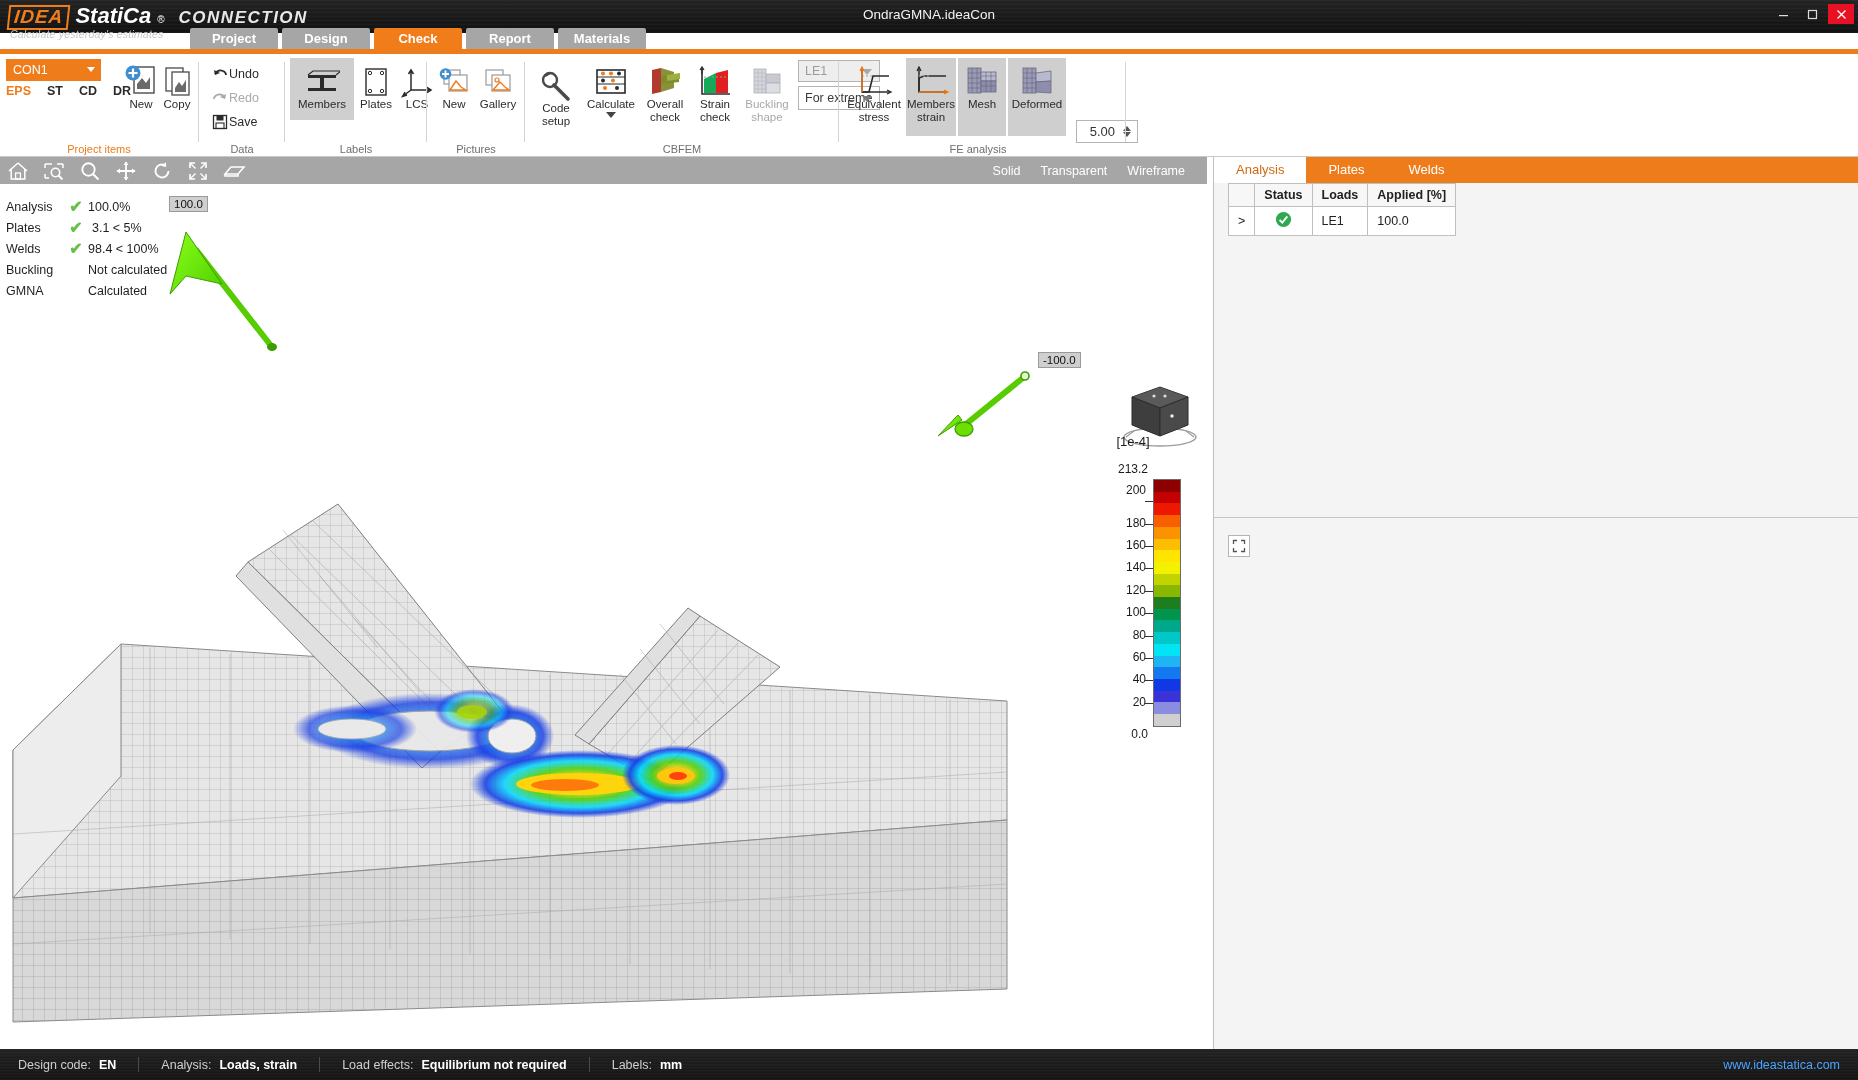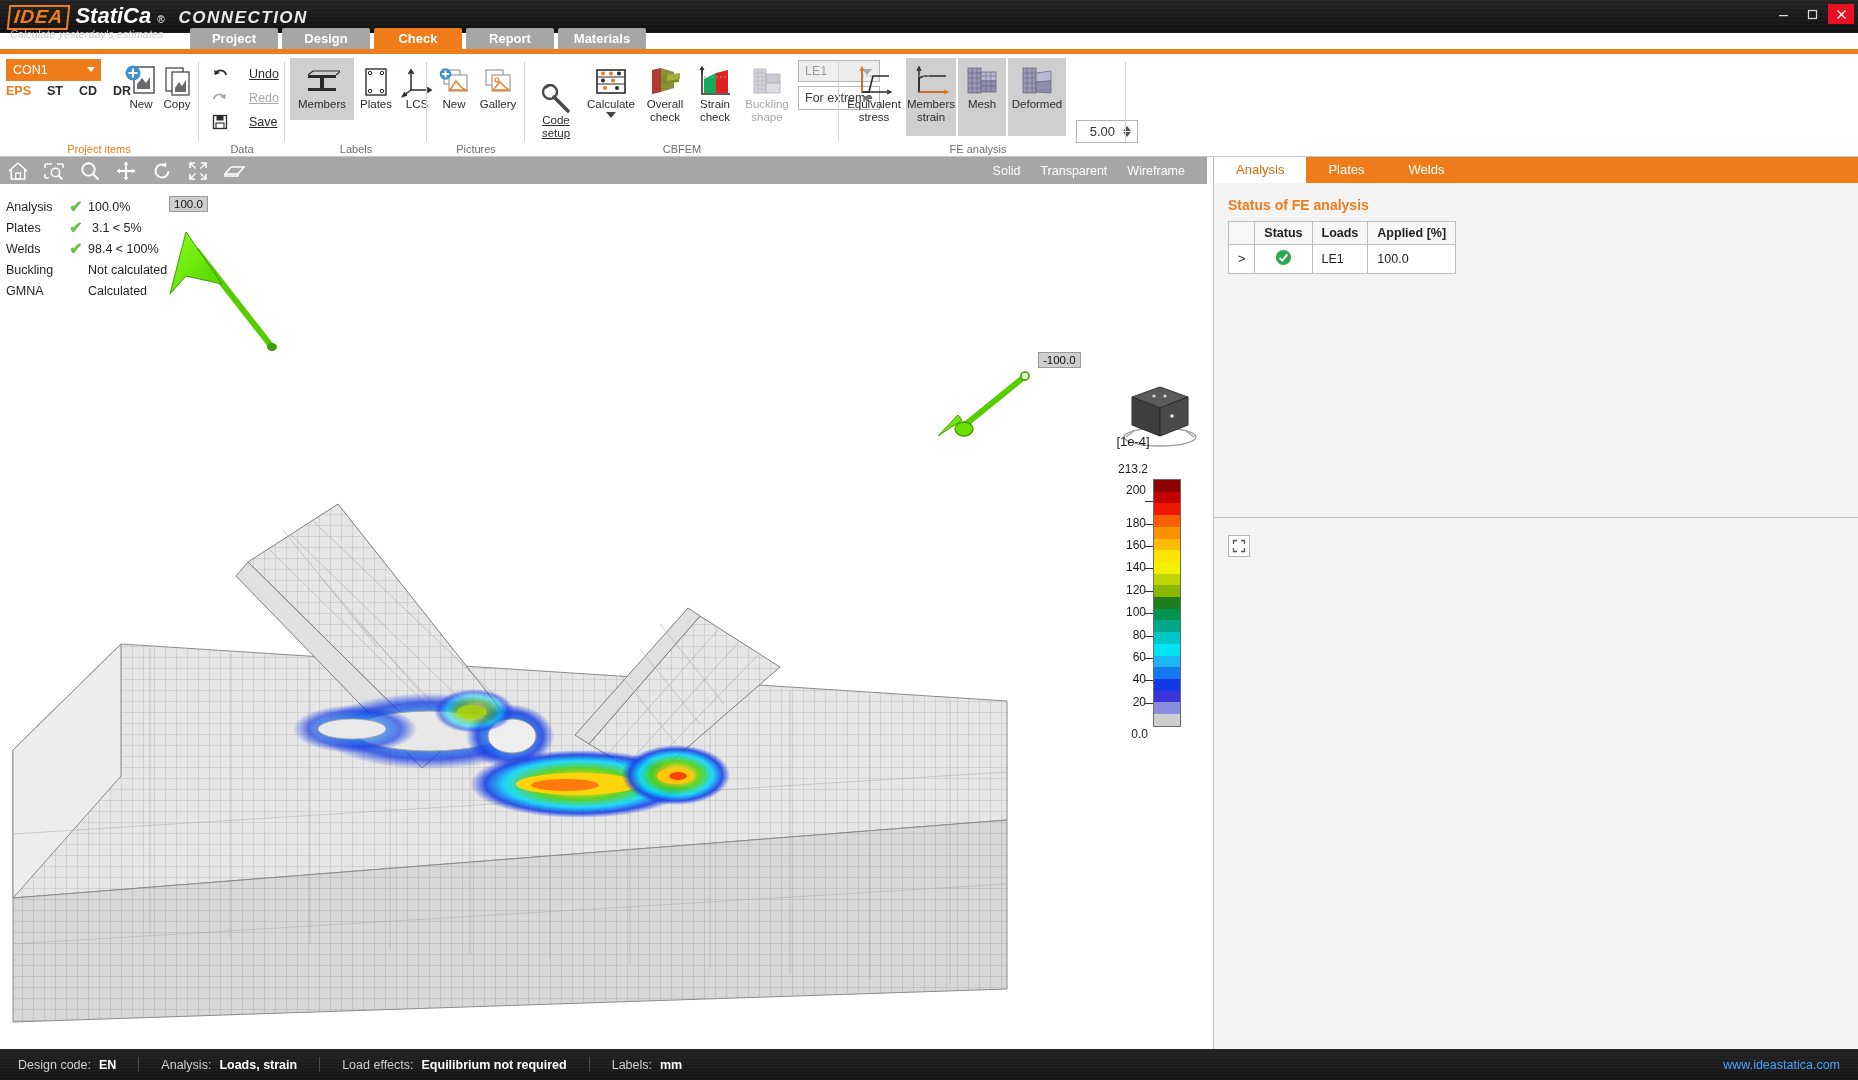--- a/index.html
+++ b/index.html
@@ -69,21 +69,21 @@
   .rgroup-sep { position:absolute; top:8px; width:1px; height:80px; background:#d4d4d4; }
 
   .btn-big {
     display:flex; flex-direction:column; align-items:center; justify-content:flex-start;
     width:58px; padding-top:4px; font-size:11.5px; color:#2b2b2b; text-align:center; line-height:13px;
   }
   .btn-big .ic { height:36px; display:flex; align-items:flex-end; justify-content:center; }
   .btn-big.selected { background:#cfcfcf; }
   .btn-big.disabled { color:#a8a8a8; }
 
-  .btn-small { display:flex; align-items:center; gap:21px; font-size:12.5px; color:#2b2b2b; height:20px;text-decoration:underline; }
+  .btn-small { display:flex; align-items:center; gap:1px; font-size:12.5px; color:#2b2b2b; height:20px; }
   .btn-small.disabled { color:#a9a9a9; }
 
   
   .conn-combo {
     position:absolute; left:6px; top:5px; width:95px; height:22px; background:#ef7c1b;
     color:#ffffff; font-size:12.5px; line-height:22px; padding-left:7px;
   }
   .conn-combo .caret { position:absolute; right:6px; top:8px; border-left:4px solid transparent; border-right:4px solid transparent; border-top:5px solid #fff; }
   .eps-row { position:absolute; left:6px; top:30px; display:flex; gap:16px; font-size:12.5px; font-weight:bold; color:#2b2b2b; }
   .eps-row .on { color:#ef7c1b; }
@@ -171,20 +171,21 @@
   <div class="titlebar">
     <div class="logo-wrap">
       <div style="display:flex;align-items:baseline;gap:6px;">
         <span class="logo-idea">IDEA</span>
         <span class="logo-statica">StatiCa</span>
         <span class="logo-reg">®</span>
         <span class="logo-connection">CONNECTION</span>
       </div>
     </div>
     <div class="tagline">Calculate yesterday's estimates</div>
+    <div class="doc-title">OndraGMNA.ideaCon</div>
     <div class="win-btns">
       <div class="win-btn">
         <svg width="11" height="11" viewBox="0 0 11 11">
             <rect x="1" y="6" width="9" height="1.2" fill="currentColor"></rect>
           </svg>
       </div>
       <div class="win-btn">
         <svg width="11" height="11" viewBox="0 0 11 11">
             <rect x="1.5" y="1.5" width="8" height="8" fill="none" stroke="currentColor" stroke-width="1.2"></rect>
           </svg>
@@ -334,21 +335,21 @@
             <path d="M12 24 L19 16 L24 21 L28 24 Z" fill="none" stroke="#ef7c1b" stroke-width="1.4"></path>
           </svg>
         </div>
         <span>Gallery</span>
       </div>
       <div class="rgroup-label">Pictures</div>
     </div>
     <div class="rgroup-sep" style="left:524px;"></div>
 
     <div class="rgroup" style="left:526px; width:312px;">
-      <div class="btn-big" style="position:absolute;left:4px;top:20px;width:52px;text-decoration:underline;">
+      <div class="btn-big" style="position:absolute;left:4px;top:8px;width:52px;">
         <div class="ic">
           <svg width="34" height="32" viewBox="0 0 34 32">
             <circle cx="11" cy="10" r="7" fill="none" stroke="#4a4a4a" stroke-width="2.4"></circle>
             <path d="M15 15 L29 29" stroke="#4a4a4a" stroke-width="3.6" stroke-linecap="round"></path>
             <path d="M6 6 L11 3" stroke="#4a4a4a" stroke-width="2.4"></path>
           </svg>
         </div>
         <span style="white-space:pre-line;">Code
 setup</span>
       </div>
@@ -726,21 +727,20 @@
       <div style="position:absolute;left:0;top:293px;width:58px;text-align:right;font-size:12px;color:#1a1a1a;">0.0</div>
     </div>
   </div>
 
   <div class="rpanel">
     <div class="rtabs">
       <div class="rtab active">Analysis</div>
       <div class="rtab">Plates</div>
       <div class="rtab">Welds</div>
     </div>
-    <div class="rtitle">Status of FE analysis</div>
 
     <table class="ftable">
       <thead>
         <tr>
           <th class="ctr" style="width:26px;"></th>
           <th class="ctr">Status</th>
           <th>Loads</th>
           <th>Applied [%]</th>
         </tr>
       </thead>

